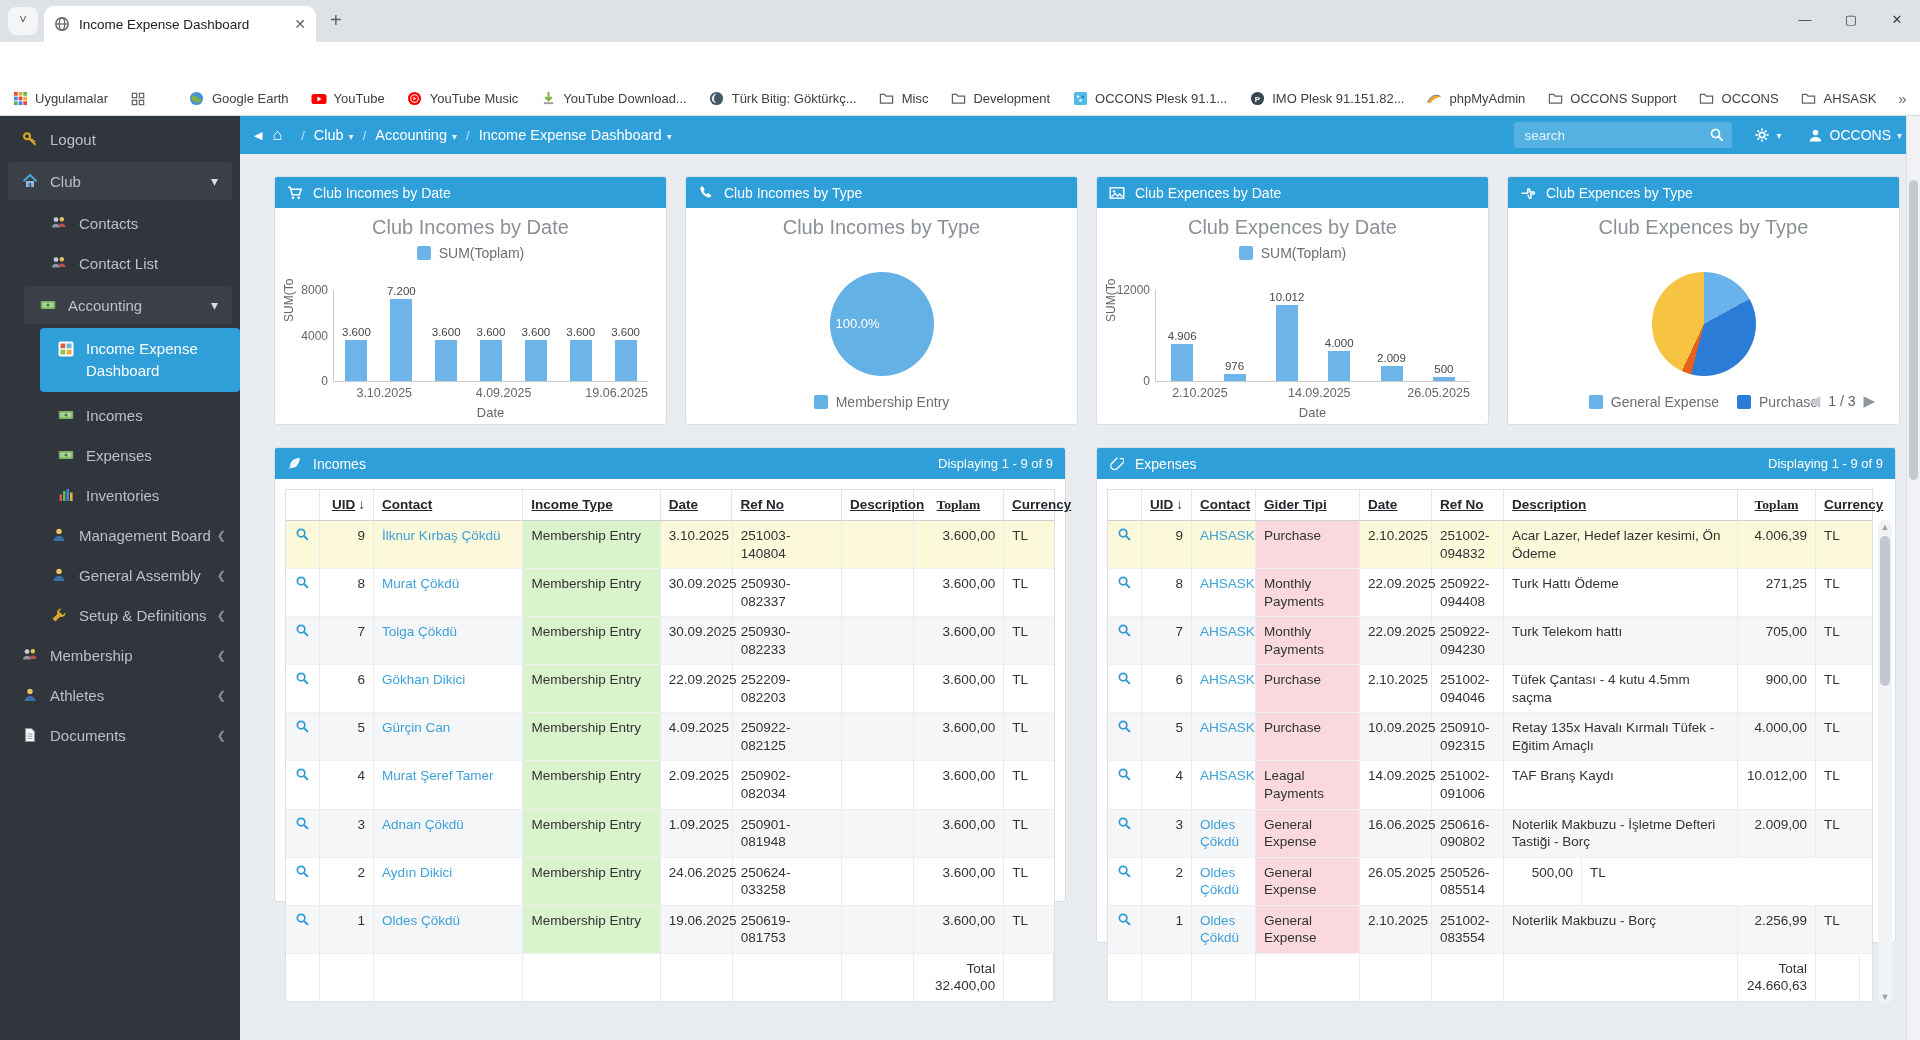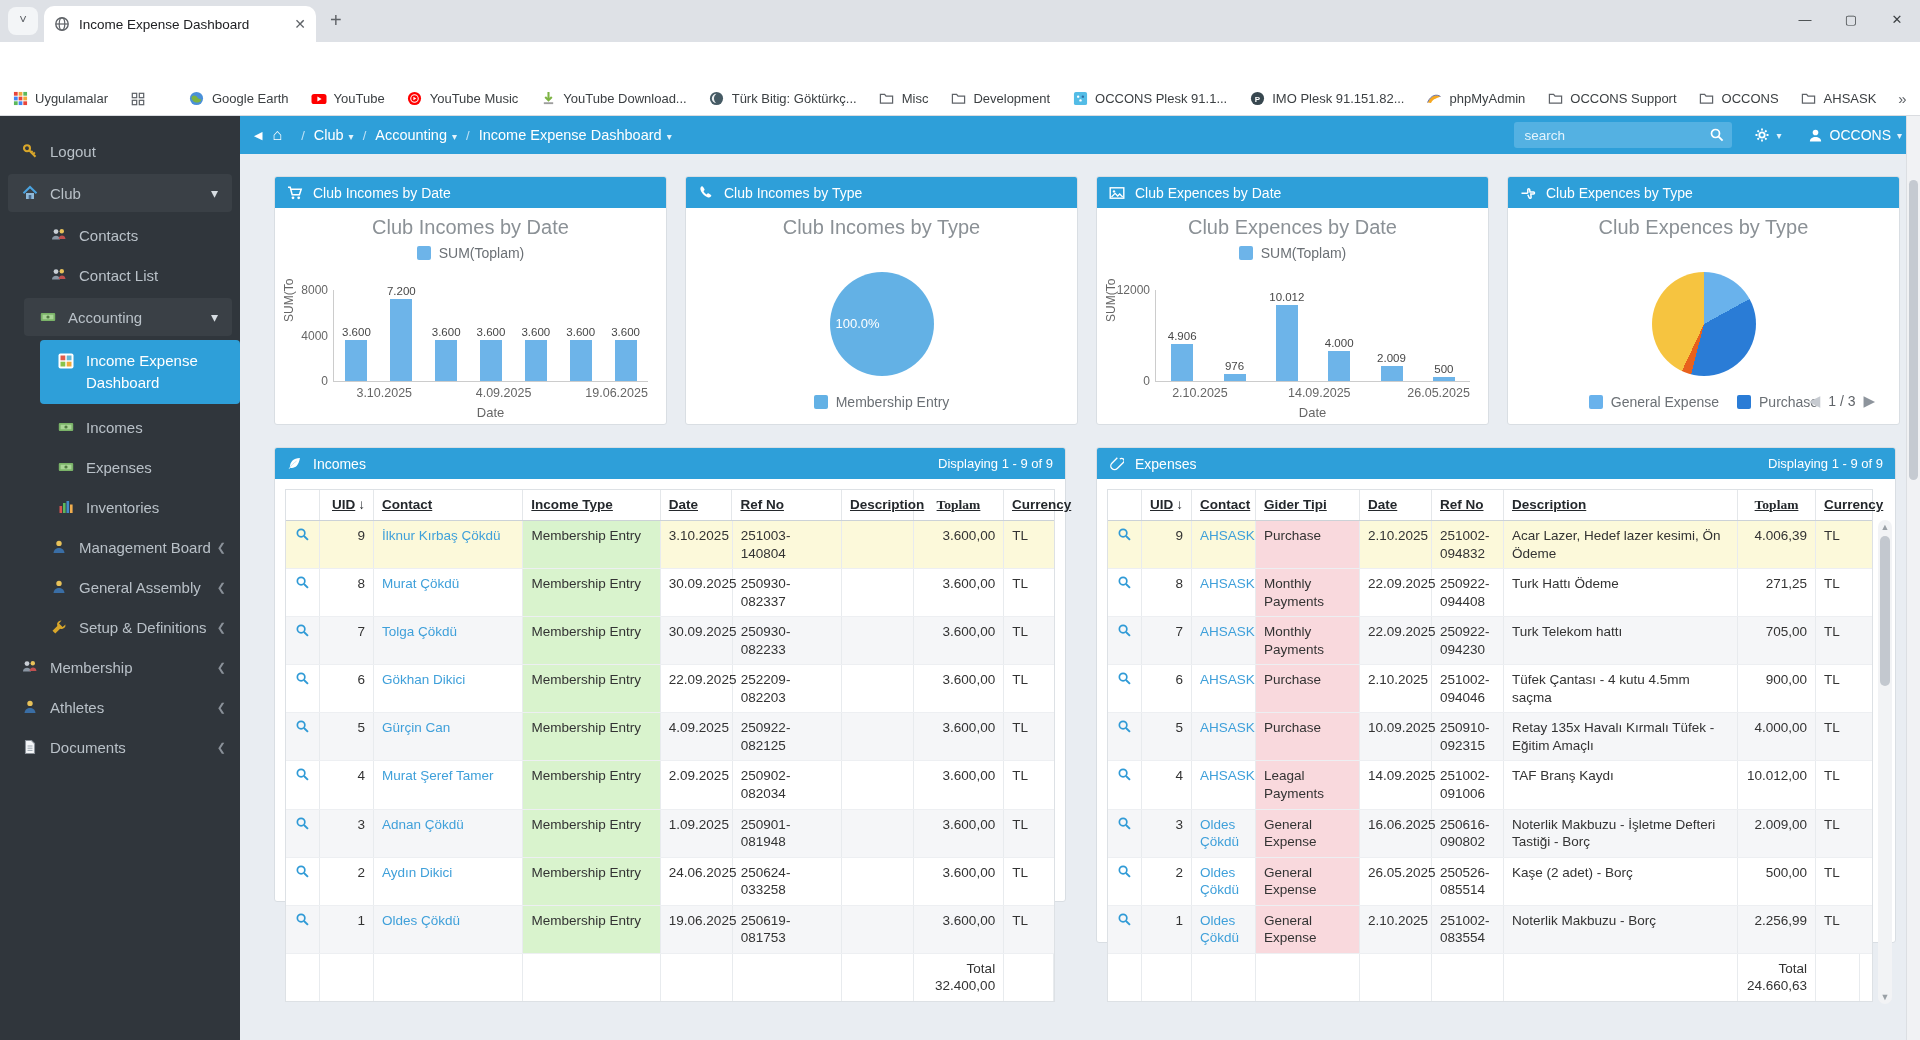--- a/index.html
+++ b/index.html
@@ -32,21 +32,21 @@
   .bm { display:flex; align-items:center; margin-right:22px; font-size:13px; color:#3c4043; white-space:nowrap; }
   .bm .fav { width:16px; height:16px; margin-right:7px; display:inline-flex; align-items:center; justify-content:center; flex:none; }
   .bmsep { width:1px; height:18px; background:#dadce0; margin:0 14px 0 0; }
   .bmspacer { flex:1; }
   .bmmore { color:#5f6368; font-size:15px; margin-right:16px; }
 
   
   .appwrap { position:absolute; left:0; top:116px; width:1920px; height:924px; }
   .sidebar { position:absolute; left:0; top:0; width:240px; height:924px; background:#30363c; }
   .brand { height:38px; background:#50697b; color:#e3eaef; font-size:16px; text-align:center; line-height:38px; }
-  .sidelist { padding-top:14px; }
+  .sidelist { padding-top:2px; }
   .sitem { position:relative; display:flex; align-items:center; min-height:38px; margin:2px 0; color:#b9c1c8; font-size:15px; cursor:pointer; }
   .sitem .sicon { width:17px; height:17px; margin-right:11px; flex:none; display:inline-flex; }
   .sitem.lvl1 { padding-left:22px; }
   .sitem.lvl2 { padding-left:40px;margin-left:11px; }
   .sitem.lvl3 { padding-left:58px; }
   .sitem.hilite { background:#3a4046; margin:4px 8px 4px 8px; border-radius:4px; }
   .sitem.hilite.lvl1 { padding-left:14px; }
   .sitem.hilite.lvl2 { margin-left:24px; padding-left:16px; }
   .sitem.active { background:#2e9fd9; color:#ffffff; margin:4px 0 4px 40px; border-radius:4px; min-height:64px; align-items:flex-start; padding:10px 10px 10px 18px; }
   .sitem.active .slabel { line-height:1.45; }
@@ -1000,21 +1000,20 @@
       <svg viewBox="0 0 16 16" width="15" height="15" style="margin:0 auto">
                     <circle cx="6.5" cy="6.5" r="4" fill="none" stroke="#2f9ad6" stroke-width="1.8"></circle>
                     <path d="M9.6 9.6 13.8 13.8" stroke="#2f9ad6" stroke-width="2"></path>
                   </svg>
     </div>
     <div class="td c-uid">2</div>
     <div class="td c-contact link">Oldes Çökdü</div>
     <div class="td c-type">General Expense</div>
     <div class="td c-date">26.05.2025</div>
     <div class="td c-ref">250526-085514</div>
-    <div class="td c-desc">Kaşe (2 adet) - Borç</div>
     <div class="td c-top">500,00</div>
     <div class="td c-cur">TL</div>
   </div>
               <div class="trow alt">
     <div class="td c-mag">
       <svg viewBox="0 0 16 16" width="15" height="15" style="margin:0 auto">
                     <circle cx="6.5" cy="6.5" r="4" fill="none" stroke="#2f9ad6" stroke-width="1.8"></circle>
                     <path d="M9.6 9.6 13.8 13.8" stroke="#2f9ad6" stroke-width="2"></path>
                   </svg>
     </div>

